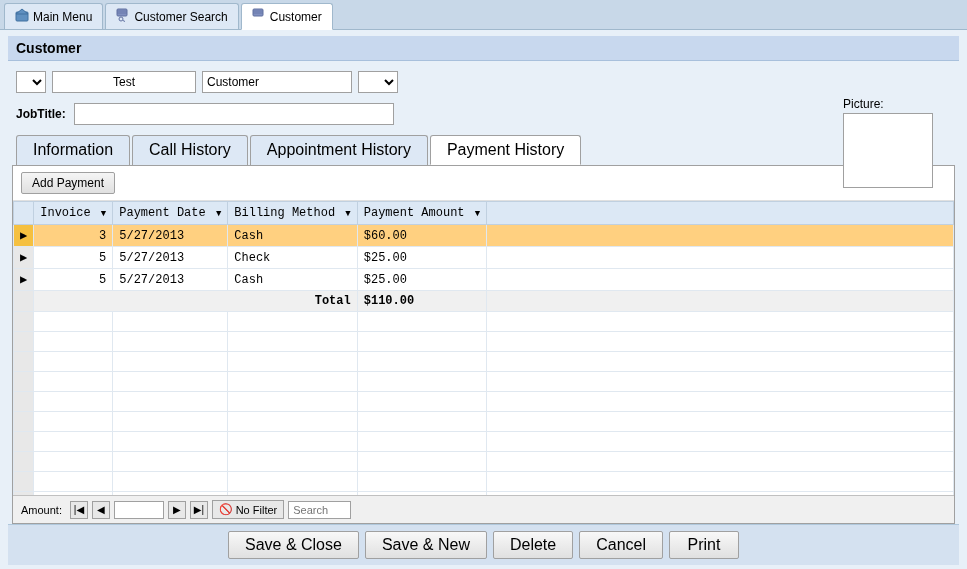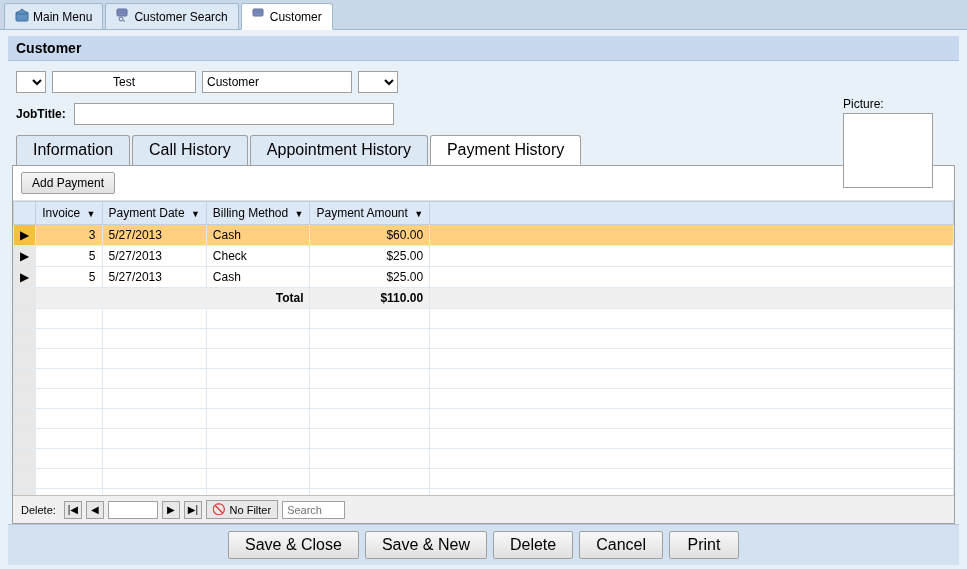--- a/index.html
+++ b/index.html
@@ -164,20 +164,21 @@
 
     
     .data-table {
       width: 100%;
       border-collapse: collapse;
       font-size: 12px;
     }
     .table-container {
       flex: 1;
       overflow: auto;
+      font-family: Liberation Mono, monospace;
     }
     .data-table th {
       background: #dce8f5;
       border: 1px solid #c0d0e0;
       padding: 4px 6px;
       text-align: left;
       font-weight: normal;
       white-space: nowrap;
       cursor: pointer;
       user-select: none;
@@ -196,21 +197,21 @@
     }
     .data-table tr:not(.highlighted):not(.total-row) {
       background: #fff;
     }
     .data-table tr.total-row {
       background: #f0f0f0;
     }
     .col-invoice { width: 80px; text-align: right; }
     .col-date { width: 90px; }
     .col-method { width: 110px; }
-    .col-amount { width: 110px; text-align: right; }
+    .col-amount { width: 110px; text-align: left; }
     .row-selector {
       width: 20px;
       background: #e8e8e8;
       border-right: 1px solid #c0c0c0;
       text-align: center;
     }
     .row-selector-highlight {
       background: #f5c040;
     }
 
@@ -532,21 +533,21 @@
     <td></td>
     <td></td>
     <td></td>
     <td></td>
   </tr>
           </tbody>
       </table>
     </div>
 
     <div class="record-nav">
-      <span class="nav-label">Delete:</span>
+      <span class="nav-label">Amount:</span>
       <button class="nav-btn">|◀</button>
       <button class="nav-btn">◀</button>
       <input type="text" class="nav-input" value="" style="">
       <button class="nav-btn">▶</button>
       <button class="nav-btn">▶|</button>
       <div class="no-filter-btn">
         <span>🚫</span>
         <span>No Filter</span>
       </div>
       <input type="text" class="search-input" placeholder="Search" style="">

